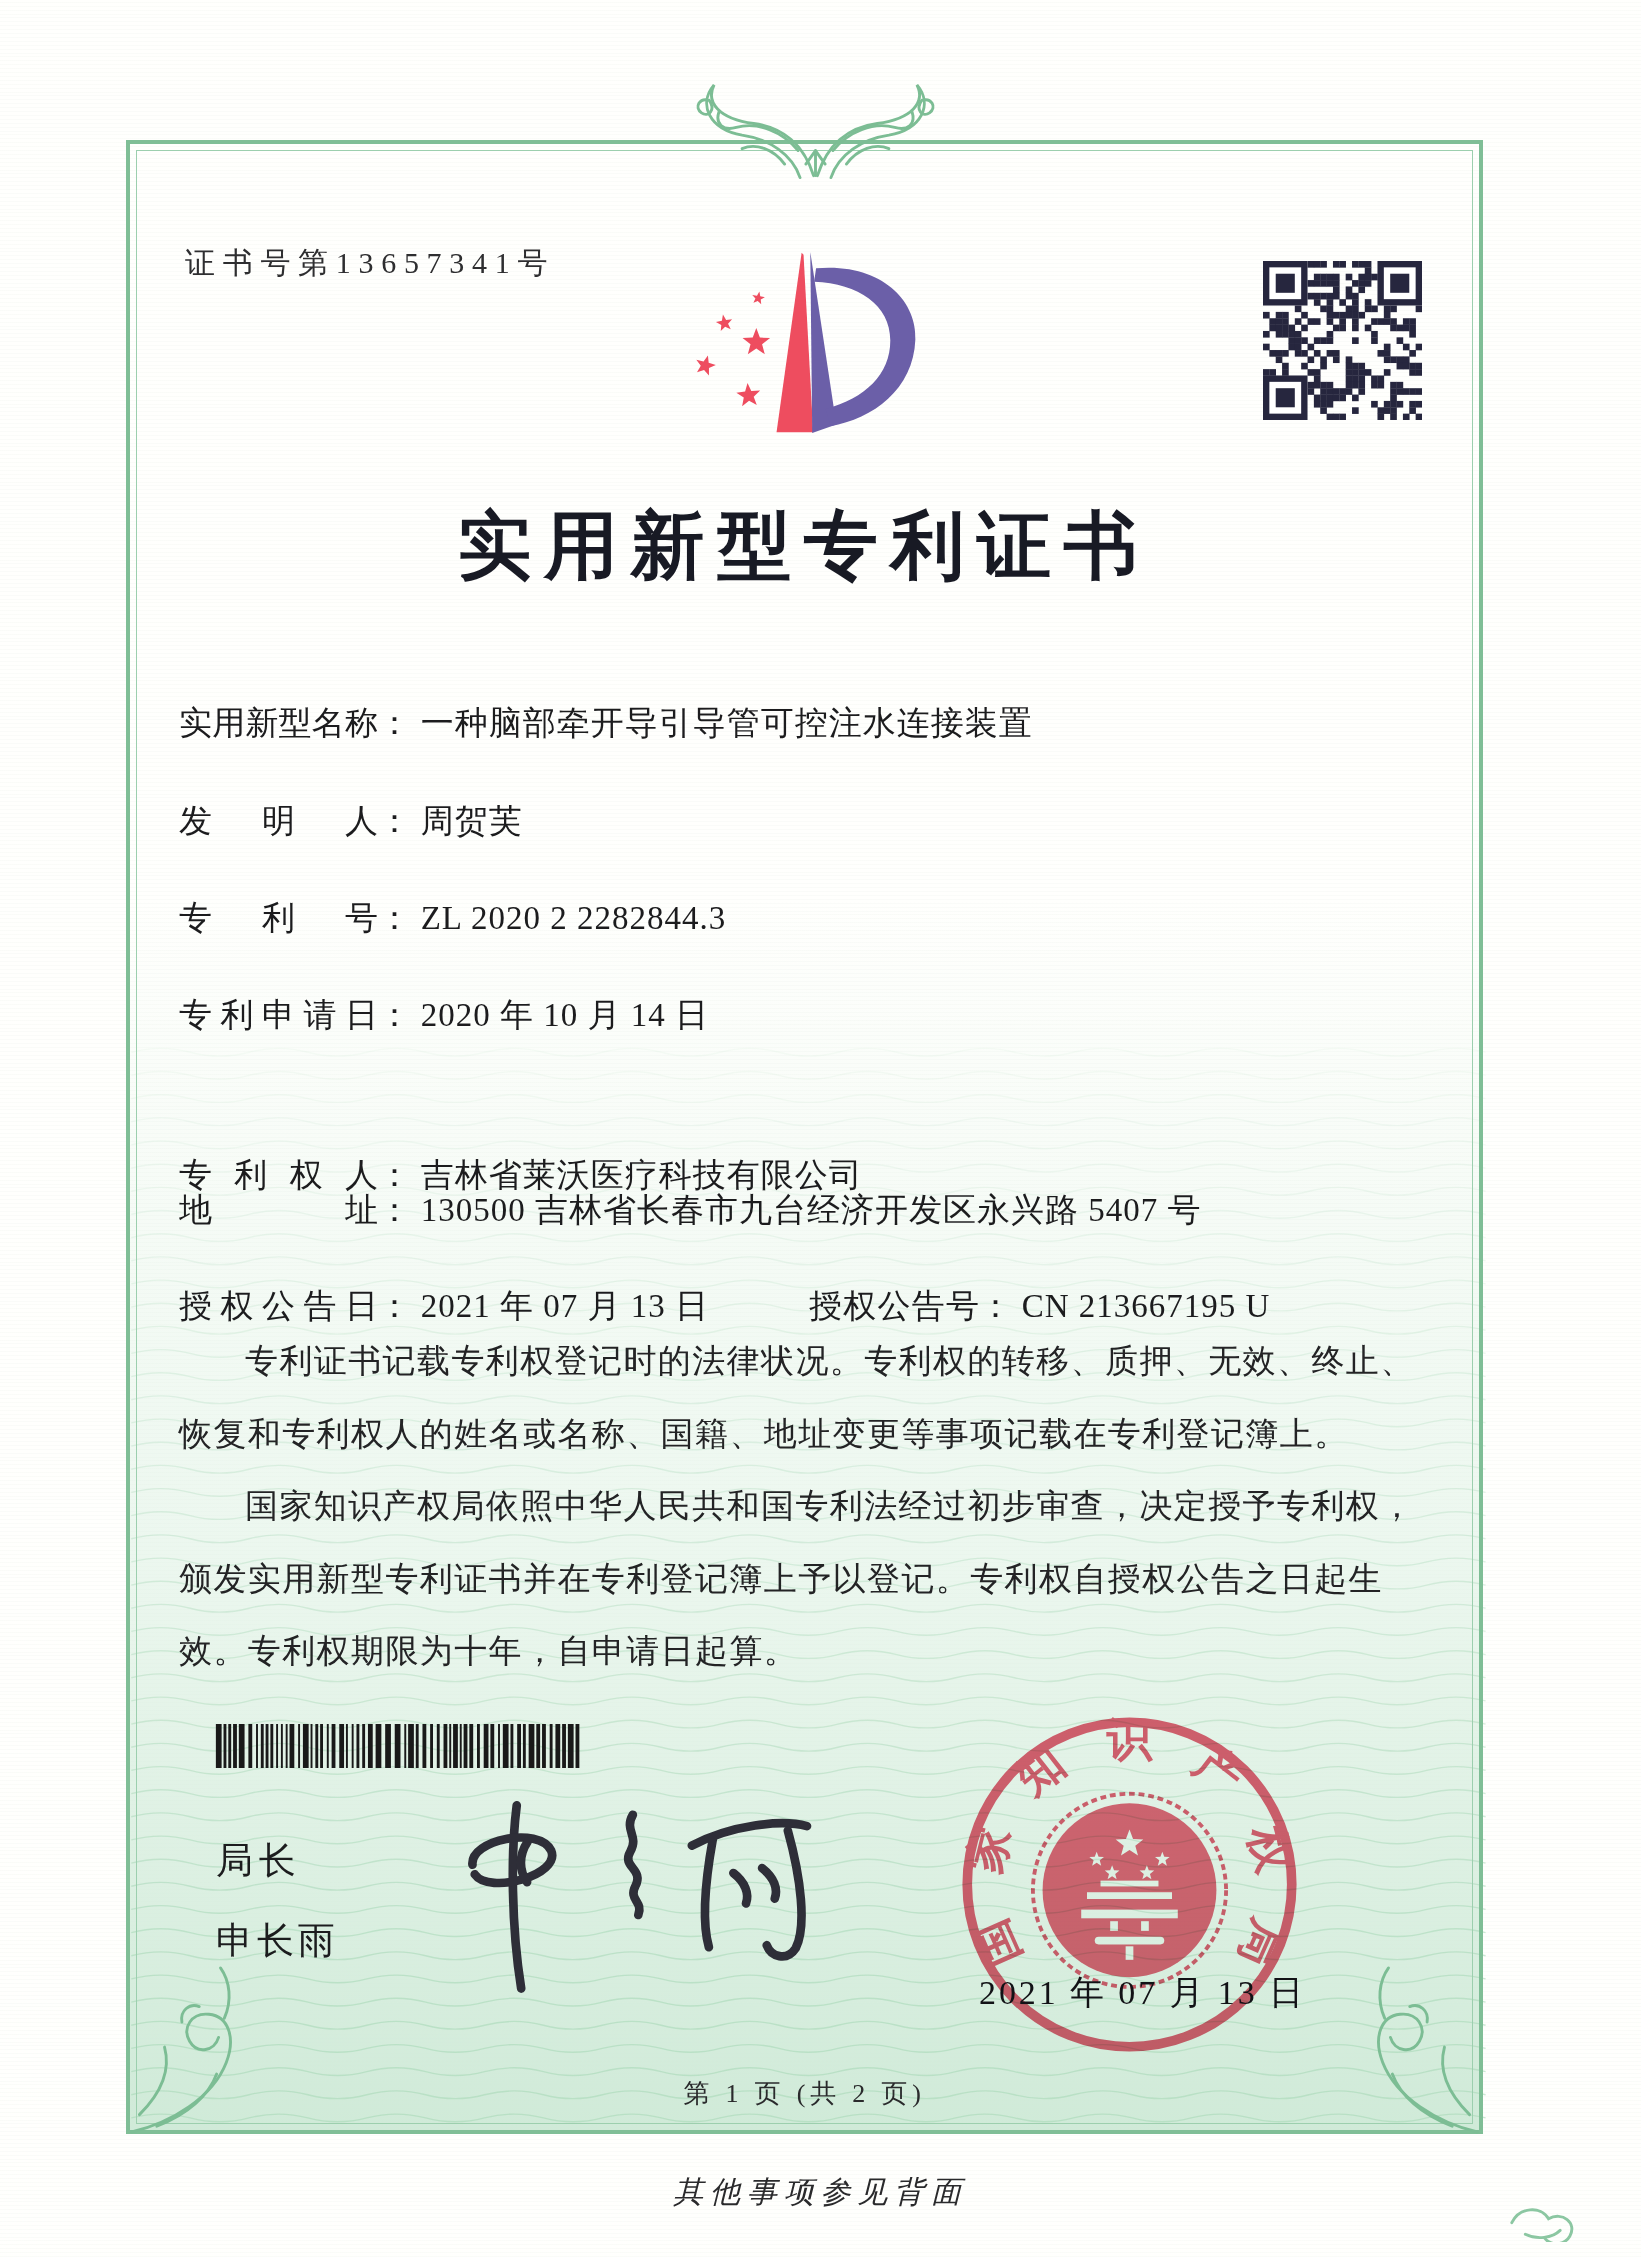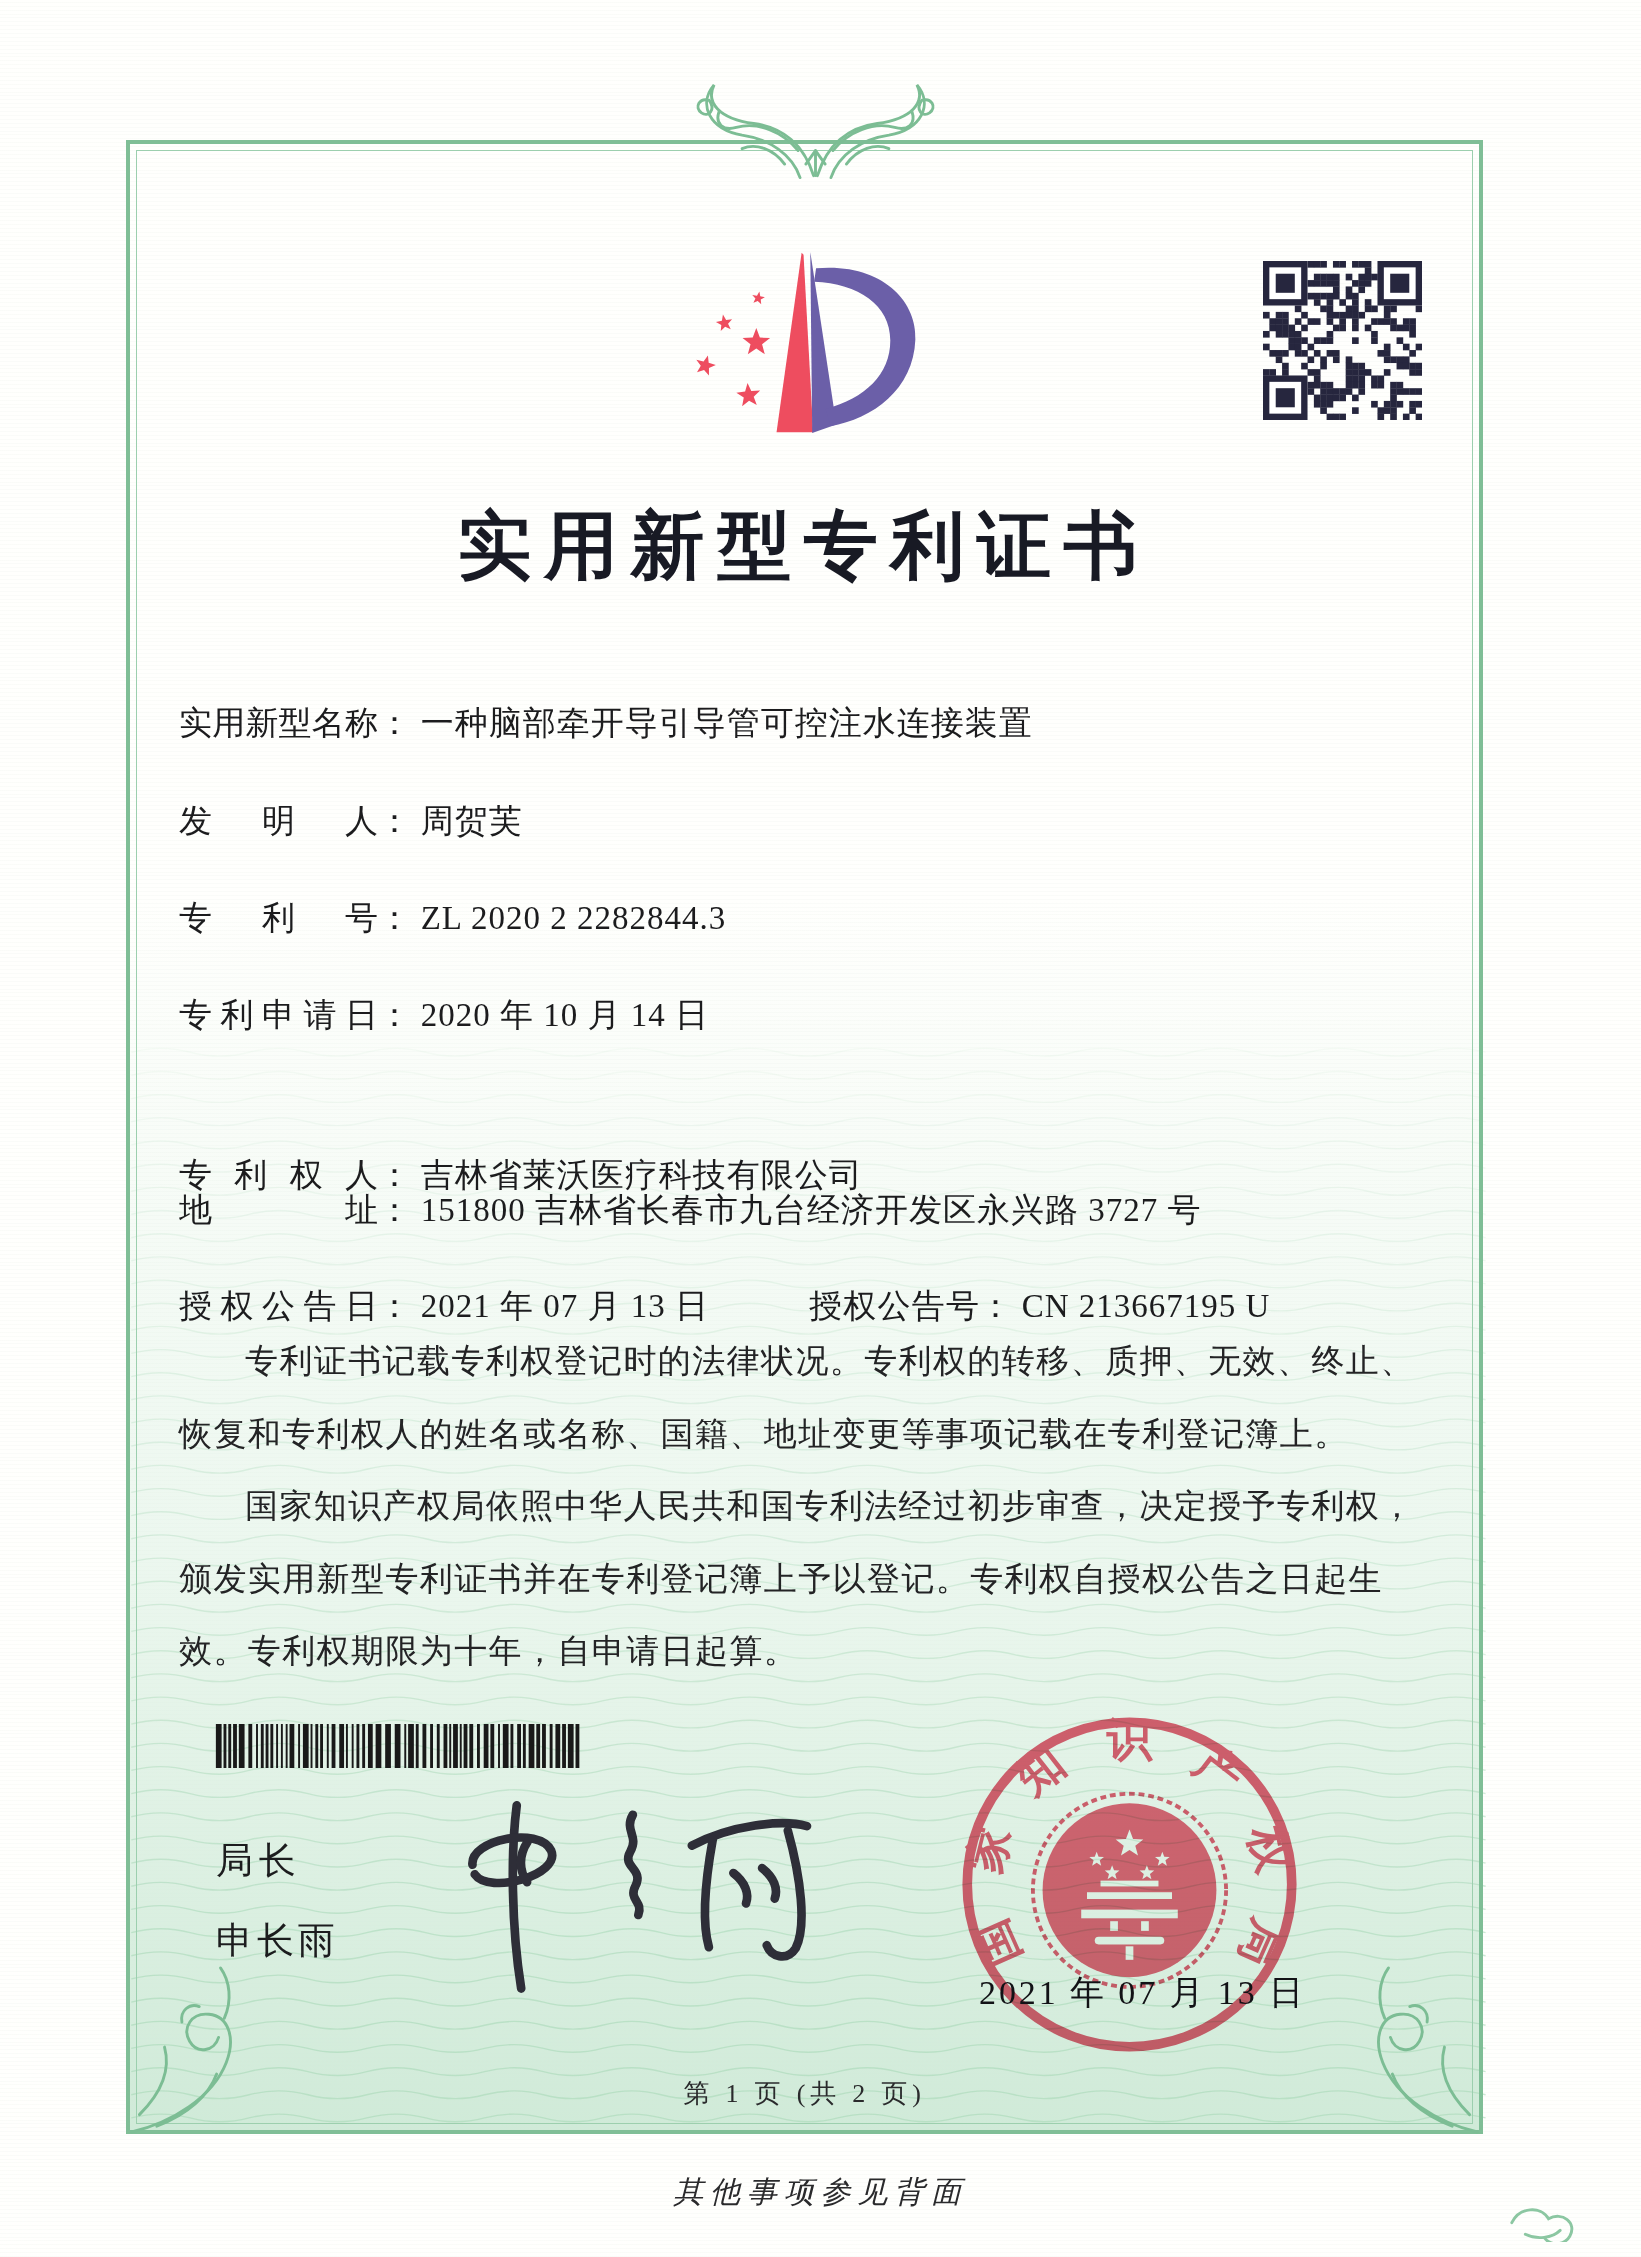--- a/index.html
+++ b/index.html
@@ -160,20 +160,21 @@
       <path d="M60 64 c-2 -12 8 -20 18 -16"></path>
     </g>
   </svg>
   <svg class="ornament" style="left:1506px;top:2184px;" width="87" height="58" viewBox="0 0 90 60">
     <g fill="none" stroke="#8cc7a2" stroke-width="3" stroke-linecap="round">
       <path d="M6 40 c8 -16 30 -18 38 -4 c14 -8 30 4 22 18 c-6 10 -20 10 -26 2"></path>
       <path d="M20 52 c12 6 28 4 36 -4"></path>
     </g>
   </svg>
 
+  <div class="cert-no">证书号第13657341号</div>
 
   <svg class="logo" width="241" height="198" viewBox="0 0 250 205">
     <g id="logo-stars">
         <polygon points="78.2,50.1 79.1,55.0 83.9,56.0 79.6,58.4 80.1,63.3 76.5,59.9 72.0,61.9 74.1,57.4 70.8,53.7 75.7,54.4" fill="#ee4d5f"></polygon>
         <polygon points="40.4,74.1 43.7,79.6 49.9,78.8 45.7,83.5 48.5,89.3 42.7,86.7 38.1,91.1 38.7,84.8 33.1,81.7 39.3,80.4" fill="#ee4d5f"></polygon>
         <polygon points="75.0,88.0 78.7,97.9 89.3,98.4 81.0,104.9 83.8,115.1 75.0,109.3 66.2,115.1 69.0,104.9 60.7,98.4 71.3,97.9" fill="#ee4d5f"></polygon>
         <polygon points="24.8,116.4 25.6,124.1 33.0,126.4 25.9,129.5 25.9,137.3 20.8,131.5 13.5,133.9 17.4,127.2 12.8,121.0 20.3,122.7" fill="#ee4d5f"></polygon>
         <polygon points="65.9,145.0 69.8,153.3 79.0,152.9 72.3,159.2 75.5,167.8 67.5,163.4 60.3,169.1 62.0,160.1 54.3,155.1 63.4,153.9" fill="#ee4d5f"></polygon>
       </g>
     <polygon points="122,10 124,12 134,196 96,196" fill="#ee4d5f"></polygon>
@@ -418,21 +419,21 @@
     <div class="frow" style="top:896px;">
       <span class="flabel">专利号</span><span class="fcolon">：</span><span class="fvalue">ZL 2020 2 2282844.3</span>
     </div>
     <div class="frow" style="top:993px;">
       <span class="flabel">专利申请日</span><span class="fcolon">：</span><span class="fvalue">2020 年 10 月 14 日</span>
     </div>
     <div class="frow" style="top:1153px;">
       <span class="flabel">专利权人</span><span class="fcolon">：</span><span class="fvalue">吉林省莱沃医疗科技有限公司</span>
     </div>
     <div class="frow" style="top:1188px;">
-      <span class="flabel">地址</span><span class="fcolon">：</span><span class="fvalue">151800 吉林省长春市九台经济开发区永兴路 3727 号</span>
+      <span class="flabel">地址</span><span class="fcolon">：</span><span class="fvalue">130500 吉林省长春市九台经济开发区永兴路 5407 号</span>
     </div>
     <div class="frow" style="top:1284px;width:1284px;">
       <span>
         <span class="flabel">授权公告日</span><span class="fcolon">：</span><span class="fvalue">2021 年 07 月 13 日</span>
       </span>
       <span class="pair2">
         <span class="flabel">授权公告号</span><span class="fcolon">：</span><span class="fvalue">CN 213667195 U</span>
       </span>
     </div>
   </div>

